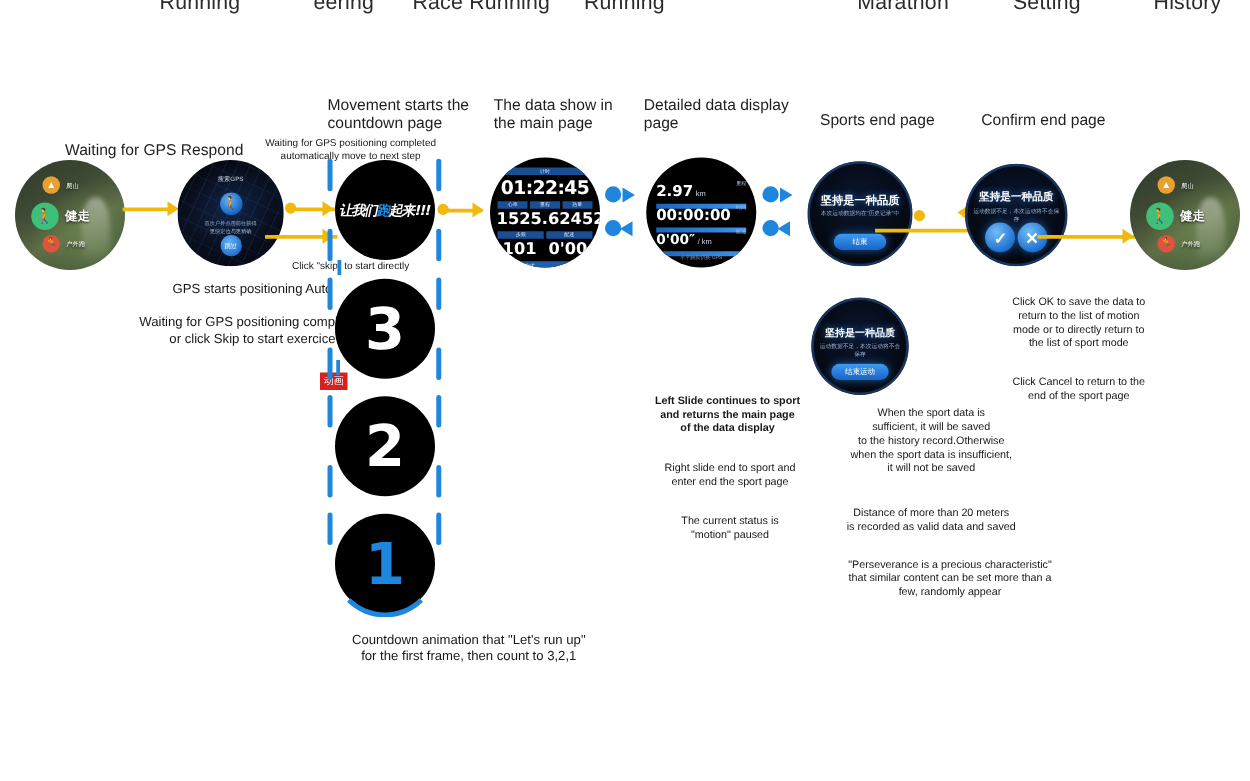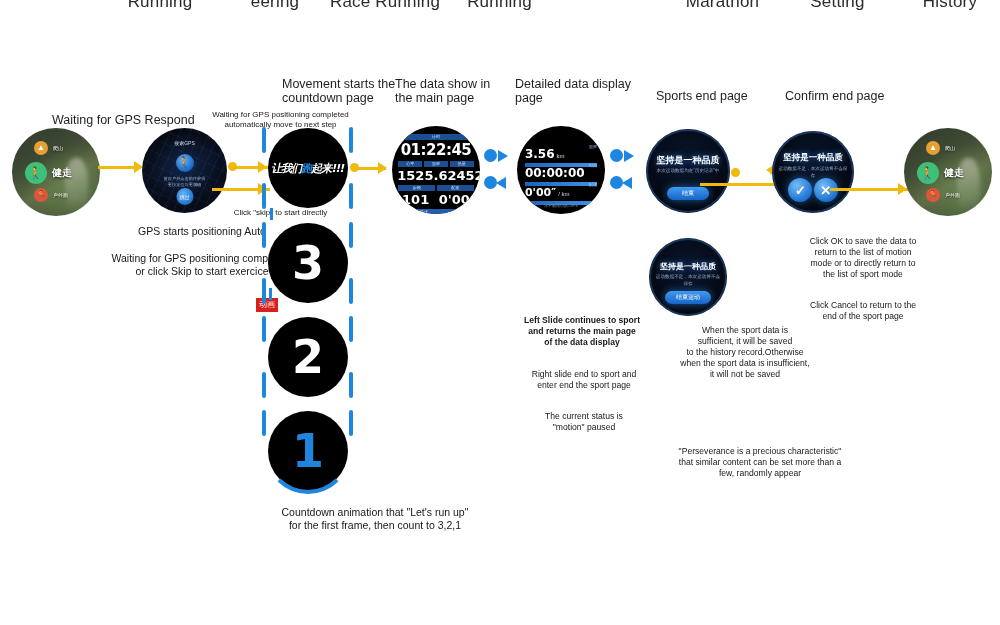--- a/index.html
+++ b/index.html
@@ -249,21 +249,21 @@
 
   <div class="navitem" style="left:110px;width:100px;"><span>Running</span></div>
   <div class="navitem" style="left:230px;width:90px;"><span>eering</span></div>
   <div class="navitem" style="left:315px;width:140px;"><span>Race Running</span></div>
   <div class="navitem" style="left:452px;width:95px;"><span>Running</span></div>
   <div class="navitem" style="left:670px;width:105px;"><span>Marathon</span></div>
   <div class="navitem" style="left:795px;width:85px;"><span>Setting</span></div>
   <div class="navitem" style="left:905px;width:90px;"><span>History</span></div>
 
   <div class="caption" style="left:52px;top:89px;margin-top:24px;">Waiting for GPS Respond</div>
-  <div class="caption" style="left:262px;top:77px;margin-left:20px;">Movement starts the
+  <div class="caption" style="left:262px;top:77px;">Movement starts the
 countdown page</div>
   <div class="caption" style="left:395px;top:77px;">The data show in
 the main page</div>
   <div class="caption" style="left:515px;top:77px;">Detailed data display
 page</div>
   <div class="caption" style="left:656px;top:89px;">Sports end page</div>
   <div class="caption" style="left:785px;top:89px;">Confirm end page</div>
 
   <div class="watch sportlist" style="left:12px;top:128px;width:88px;height:88px;">
     <div class="blurfig"></div>
@@ -381,21 +381,21 @@
     </div>
   </div>
 
   <div class="bdot" style="left:484px;top:149px;"></div>
   <div class="barrow right" style="left:498px;top:150px;"></div>
   <div class="bdot" style="left:484px;top:176px;"></div>
   <div class="barrow" style="left:496px;top:177px;"></div>
 
   <div class="watch detailwatch" style="left:517px;top:126px;width:88px;height:88px;">
     <div class="dt-line" style="top:20%;">
-      <span class="dt-val" style="font-size:12px;">3.56</span><span class="dt-unit">km</span>
+      <span class="dt-val" style="font-size:12px;">2.97</span><span class="dt-unit">km</span>
       <span class="dt-tag">里程</span>
       <div class="dt-bar"></div>
     </div>
     <div class="dt-line" style="top:42%;">
       <span class="dt-val" style="font-size:12px;">00:00:00</span><span class="dt-unit"></span>
       <span class="dt-tag">时间</span>
       <div class="dt-bar"></div>
     </div>
     <div class="dt-line" style="top:64%;">
       <span class="dt-val" style="font-size:11px;">0'00″</span><span class="dt-unit">/ km</span>
@@ -435,20 +435,22 @@
     <div class="ew-title" style="font-size:8px;">坚持是一种品质</div>
     <div class="ew-sub">运动数据不足，本次运动将不会保存</div>
     <div class="ew-btn" style="bottom:16%;width:46px;height:13px;font-size:6px;">结束运动</div>
   </div>
 
   <div class="note small" style="left:655px;top:325px;width:180px;">When the sport data is
 sufficient, it will be saved
 to the history record.Otherwise
 when the sport data is insufficient,
 it will not be saved</div>
+  <div class="note small" style="left:655px;top:405px;width:180px;">Distance of more than 20 meters
+is recorded as valid data and saved</div>
   <div class="note small" style="left:655px;top:446px;width:210px;">"Perseverance is a precious characteristic"
 that similar content can be set more than a
 few, randomly appear</div>
 
   <div class="watch endwatch" style="left:772px;top:131px;width:82px;height:82px;">
     <div class="watch-ring"></div>
     <div class="ew-title" style="font-size:8.5px;top:26%;">坚持是一种品质</div>
     <div class="ew-sub" style="top:41%;">运动数据不足，本次运动将不会保存</div>
     <div class="ew-circlebtn" style="left:20%;bottom:13%;width:24px;height:24px;font-size:13px;">✓</div>
     <div class="ew-circlebtn" style="right:20%;bottom:13%;width:24px;height:24px;font-size:13px;">✕</div>

